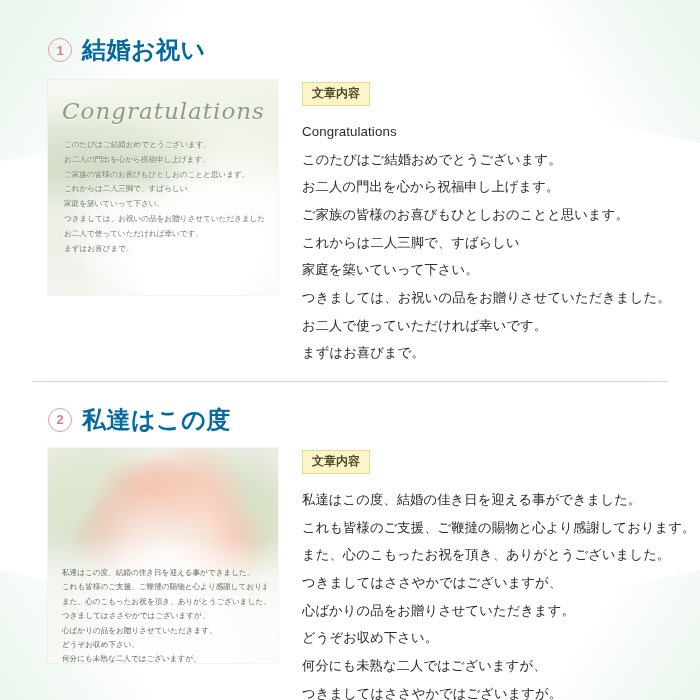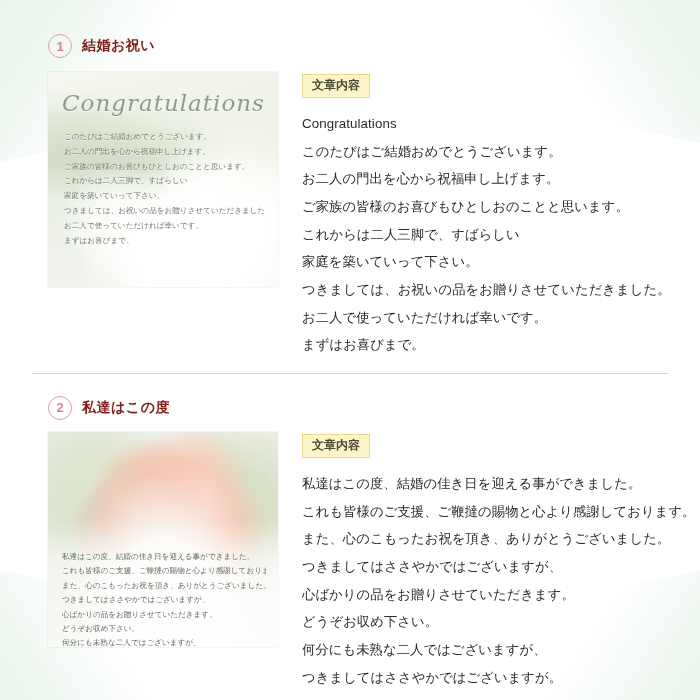--- a/index.html
+++ b/index.html
@@ -97,23 +97,23 @@
     font-size: 13px;
     line-height: 1;
     display: flex;
     align-items: center;
     justify-content: center;
     font-weight: bold;
     flex: 0 0 auto;
     box-sizing: border-box;
   }
   .sec-title {
-    font-size: 14px;
+    font-size: 24px;
     font-weight: bold;
-    color: #7f1d1d;
+    color: #0369a1;
     letter-spacing: 0.5px;
   }
 
   .sec-body {
     display: flex;
     align-items: flex-start;
     gap: 24px;
   }
 
   

